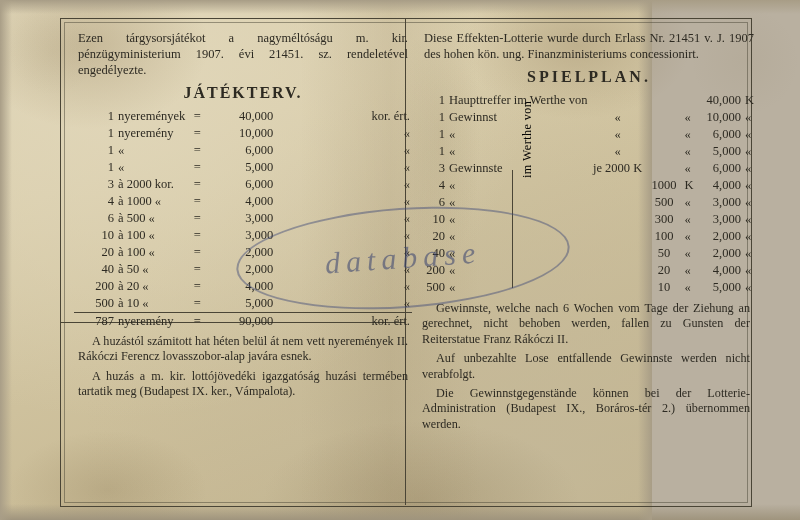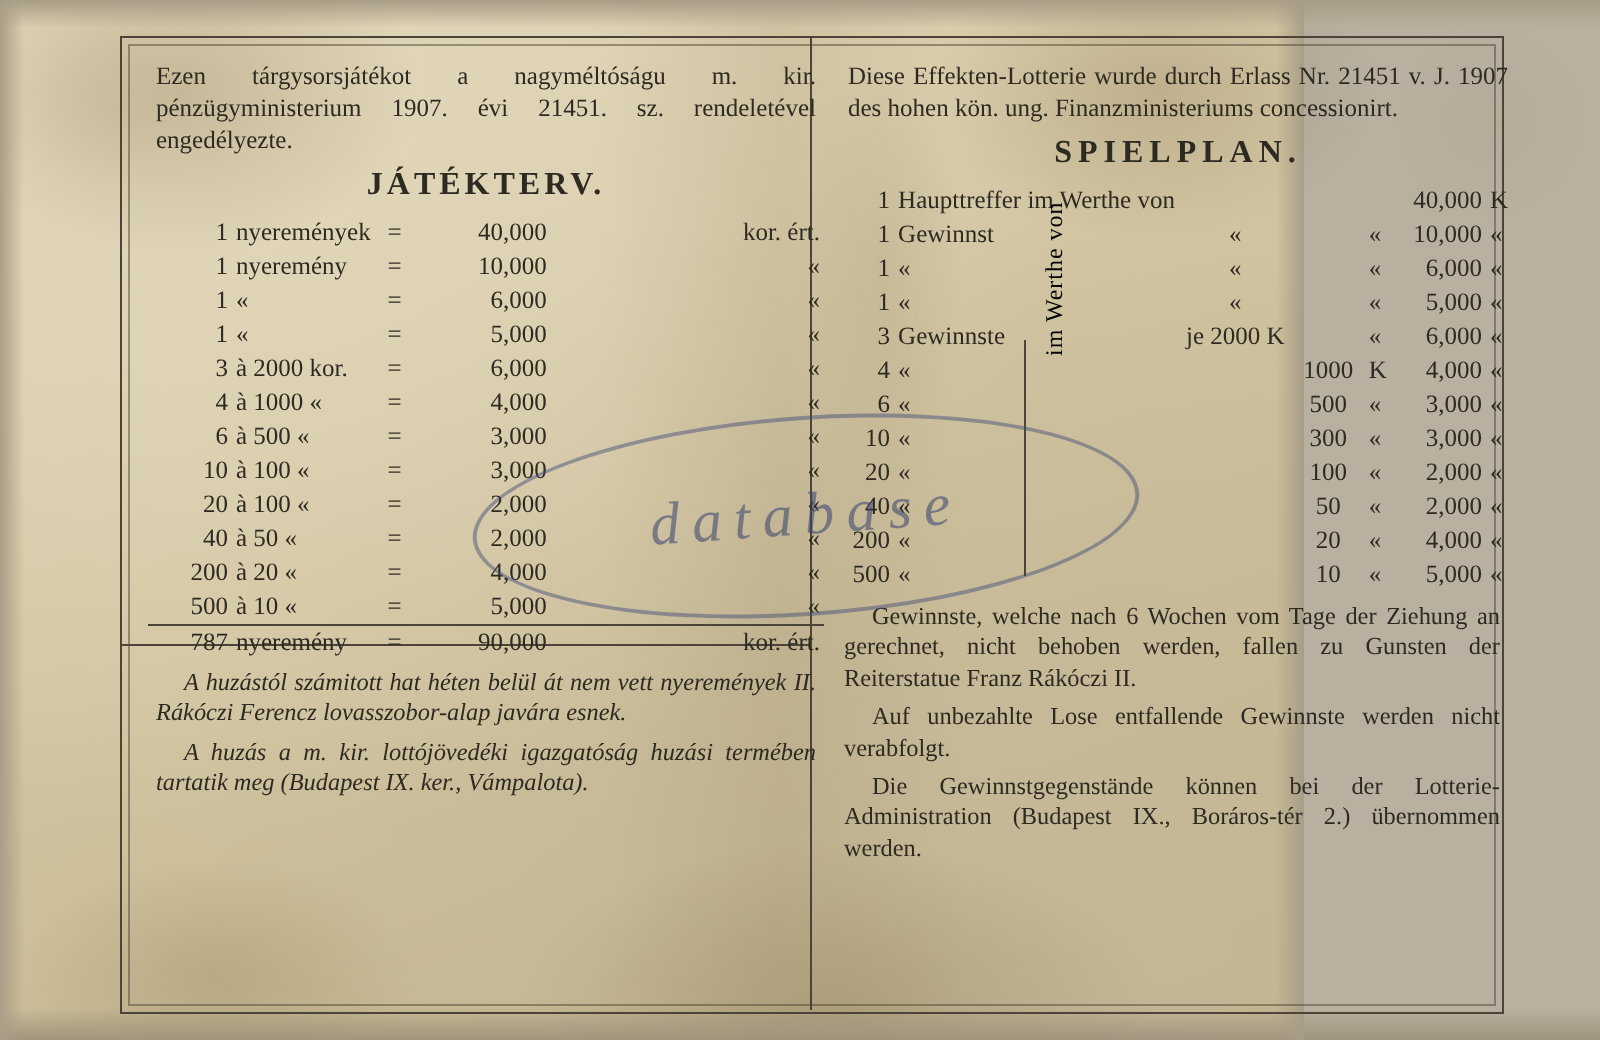--- a/index.html
+++ b/index.html
@@ -76,21 +76,21 @@
   }
   table.plan{width:100%;border-collapse:collapse;font-size:12.5px;}
   table.plan td{padding:1px 2px;white-space:nowrap;}
   .c-qty{width:38px;text-align:right;padding-right:8px;}
   .c-a{width:62px;text-align:left;}
   .c-eq{width:16px;text-align:center;}
   .c-val{width:64px;text-align:right;}
   .c-unit{text-align:right;padding-left:6px;}
   .totalrow td{border-top:1px solid #4a4536;padding-top:2px;font-size:12.5px;}
   .notes{font-size:12.2px;line-height:1.26;text-align:justify;margin:4px 4px 0 4px;}
-  .notes p{margin:4px 0 0 0;text-indent:14px;font-style:italic;}
+  .notes p{margin:4px 0 0 0;text-indent:14px;}
 
   
   .r-title{text-align:center;font-size:16px;font-weight:bold;letter-spacing:3px;margin:6px 0 6px 0;}
   table.plan-r{width:100%;border-collapse:collapse;font-size:12.5px;}
   table.plan-r td{padding:1px 2px;white-space:nowrap;}
   .r-qty{width:34px;text-align:right;padding-right:6px;}
   .r-lab{text-align:left;}
   .r-mid{width:60px;text-align:center;}
   .r-num{width:52px;text-align:center;margin-top:32px;}
   .r-u{width:18px;text-align:left;padding-left:5px;}

